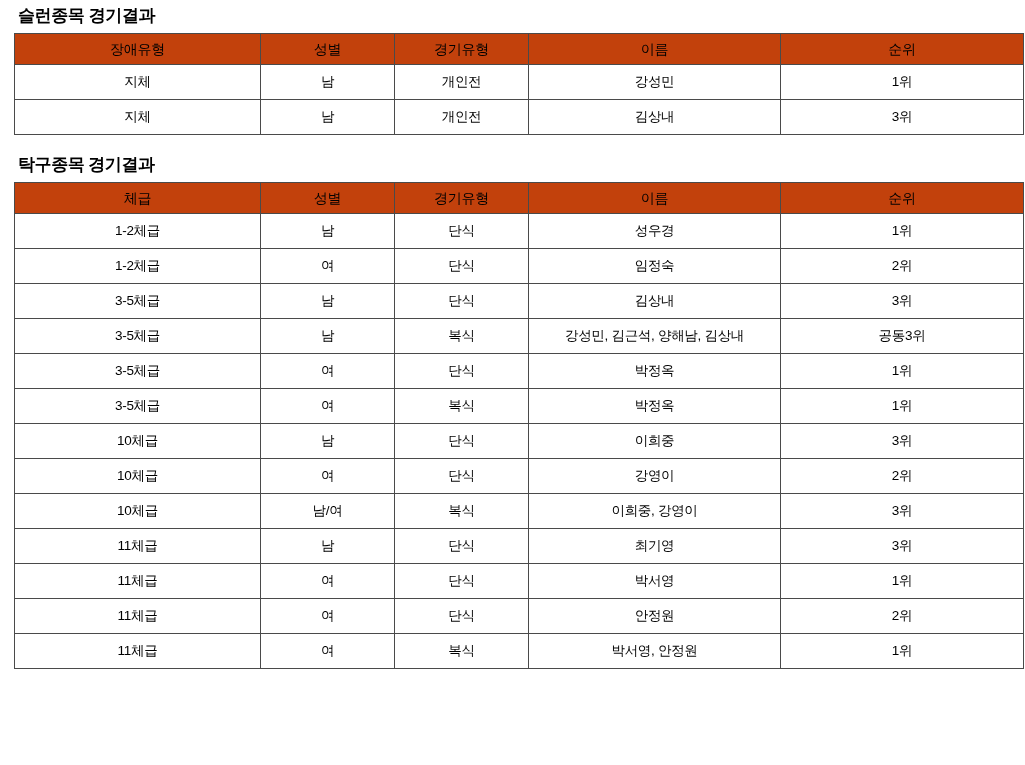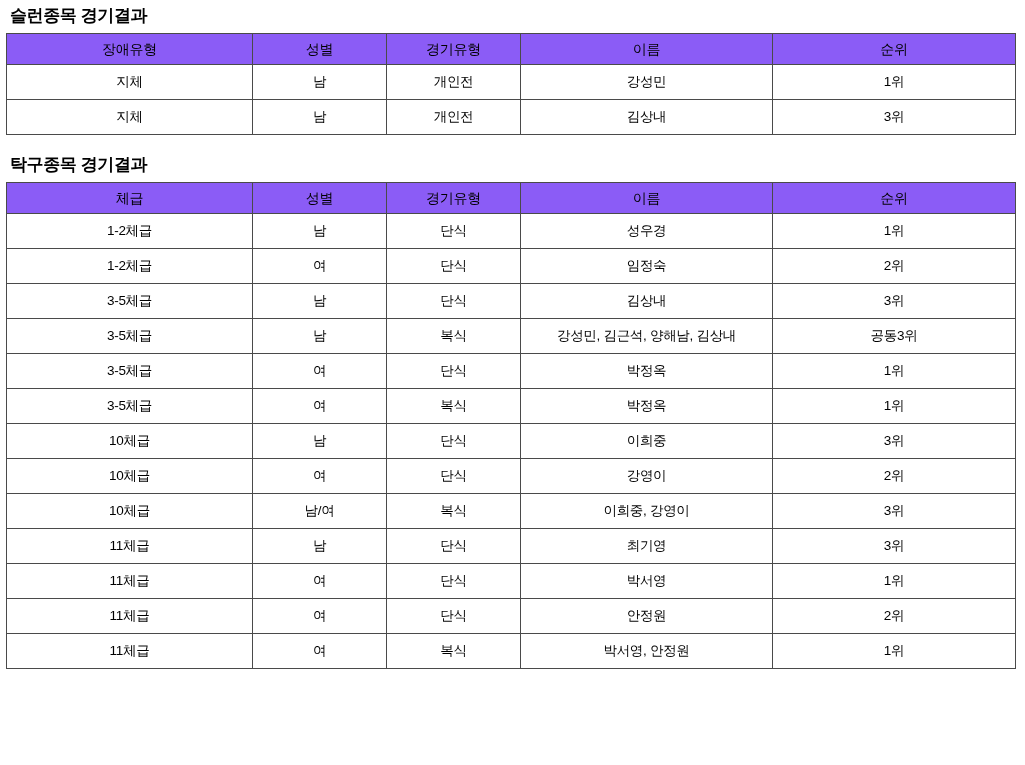--- a/index.html
+++ b/index.html
@@ -12,32 +12,33 @@
     height: 765px;
     font-family: "Liberation Sans", sans-serif;
     color: #000000;
     overflow: hidden;
   }
   .page {
     position: relative;
     width: 1025px;
     height: 765px;
     box-sizing: border-box;
-    padding: 0 6px;
+    padding: 0 14px;
   }
   .section-title {
     font-size: 17px;
     font-weight: bold;
     letter-spacing: -0.4px;
     margin: 0;
     padding: 4px 0 6px 4px;
     white-space: nowrap;
   }
   .section-title.second {
     padding-top: 18px;
+    font-family: Liberation Serif, serif;
   }
   table.result-table {
     border-collapse: collapse;
     width: 1009px;
     table-layout: fixed;
     margin: 0;
   }
   table.result-table th,
   table.result-table td {
     border: 1px solid #4a4a4a;
@@ -46,21 +47,21 @@
     font-size: 13.5px;
     font-weight: normal;
     letter-spacing: -0.3px;
     padding: 0;
     height: 34px;
     line-height: 34px;
     white-space: nowrap;
     overflow: hidden;
   }
   table.result-table thead th {
-    background: #8b5cf6;
+    background: #c2410c;
     height: 30px;
     line-height: 30px;
     font-size: 14px;
   }
   
   col.c0 { width: 246px; }
   col.c1 { width: 134px; }
   col.c2 { width: 134px; }
   col.c3 { width: 252px; }
   col.c4 { width: 243px; }

